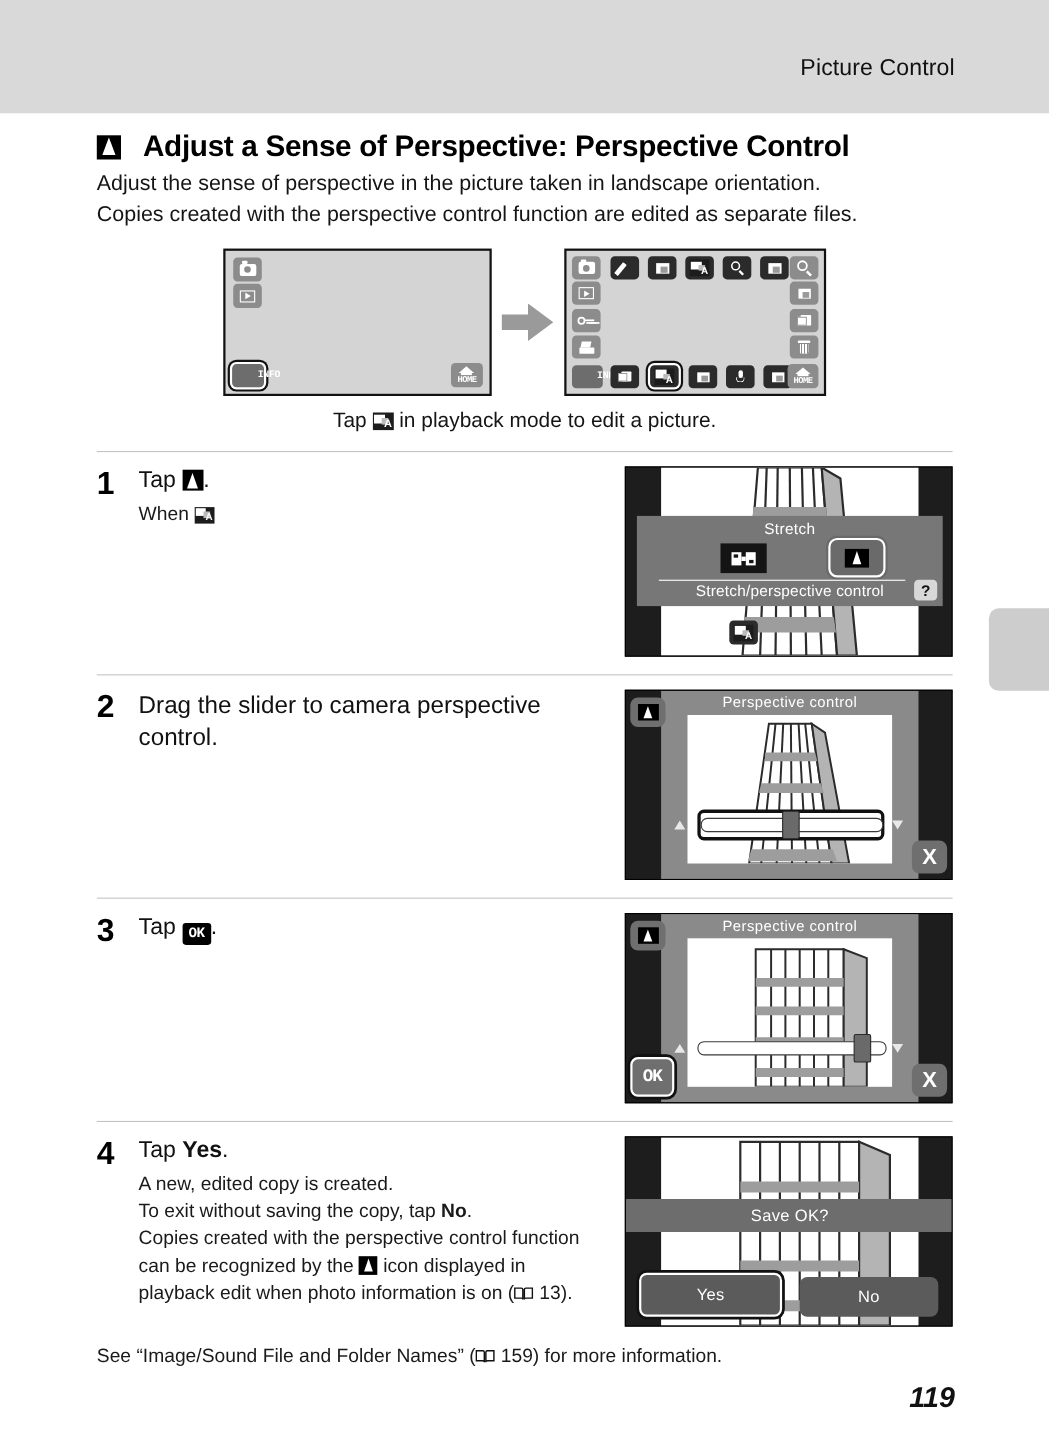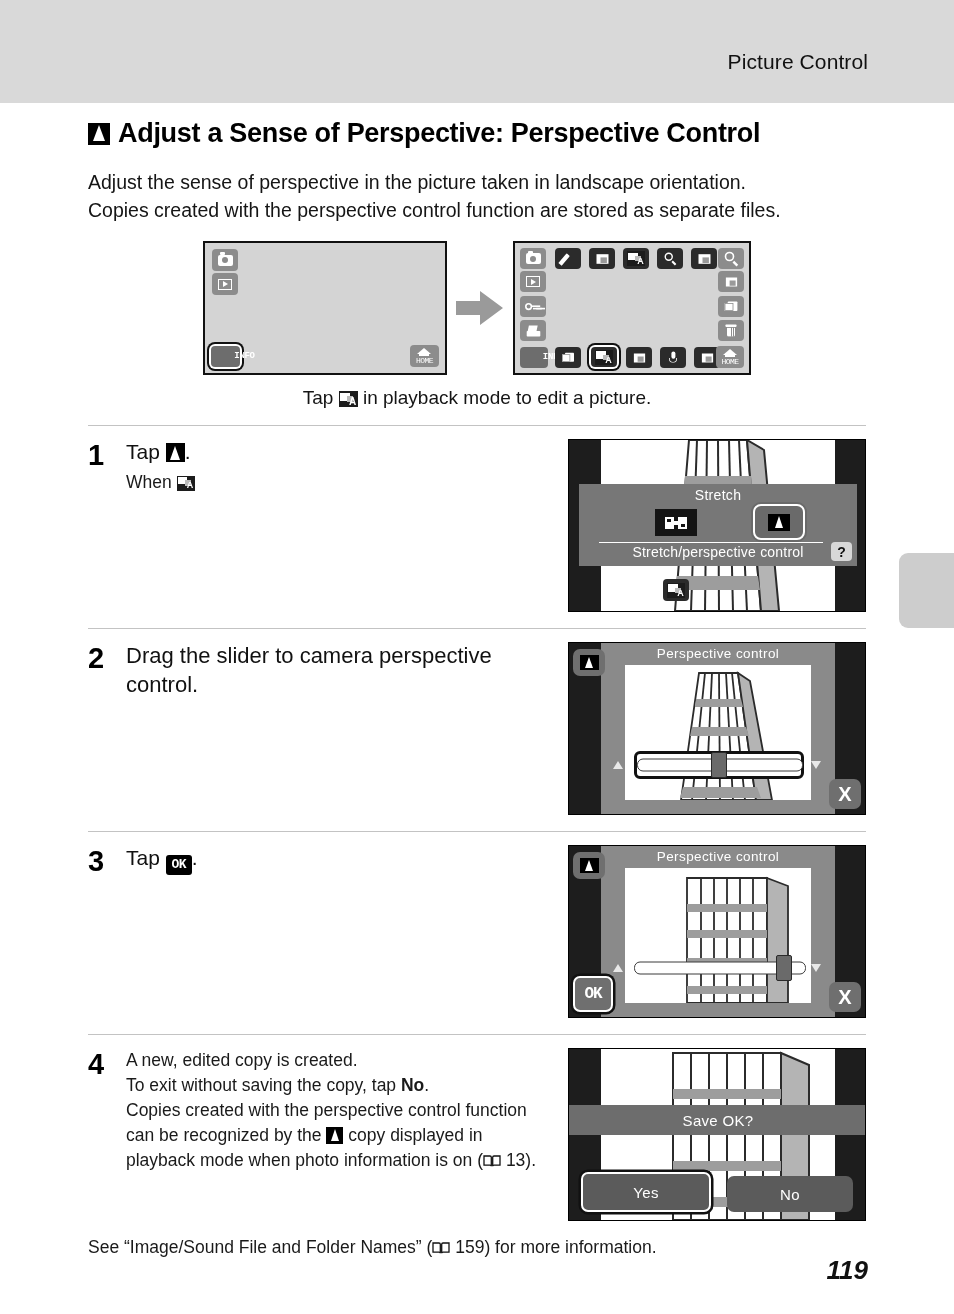--- a/index.html
+++ b/index.html
@@ -74,22 +74,22 @@
     position: absolute;
     left: 88px;
     top: 118px;
     width: 778px;
   }
 
   
   .section-title-row {
     display: flex;
     align-items: center;
-    gap: 8px;
-    margin-bottom: 20px;
+    gap: 20px;
+    margin-bottom: 5px;
   }
   .section-title-text {
     font-size: 27px;
     font-weight: bold;
     letter-spacing: -0.3px;
     color: #000;
     white-space: nowrap;
   }
   .section-intro {
     font-size: 19.5px;
@@ -328,21 +328,21 @@
     width: 0; height: 0;
     border-left: 7px solid transparent;
     border-right: 7px solid transparent;
     border-bottom: 6px solid #fff;
     position: relative;
   }
   .g-home .base {
     width: 10px; height: 3px; background: #fff; margin-top: -0.5px;
   }
   .g-home .txt {
-    color:#fff; font-family:"Liberation Mono", monospace; font-weight:normal;
+    color:#fff; font-family:"Liberation Mono", monospace; font-weight:bold;
     font-size: 8px; margin-top: 1px; letter-spacing: -0.5px; text-align: center;
   }
   
   .g-mag { position: relative; width: 17px; height: 17px; }
   .g-mag::before {
     content:""; position:absolute; left:0; top:0;
     width:12px; height:12px; border:2.2px solid #fff; border-radius:50%;
     box-sizing:border-box;
   }
   .g-mag::after {
@@ -655,21 +655,21 @@
 <div class="page-number">119</div>
 
 <div class="content">
 
   <div class="section-title-row">
     <span class="ico-persp" style="width:22px;height:22px;font-size:22px;"></span>
     <span class="section-title-text">Adjust a Sense of Perspective: Perspective Control</span>
   </div>
   <div class="section-intro">
     <div>Adjust the sense of perspective in the picture taken in landscape orientation.</div>
-    <div>Copies created with the perspective control function are stored as separate files.</div>
+    <div>Copies created with the perspective control function are edited as separate files.</div>
   </div>
 
   <div class="flow-row">
 
     <div class="cam-screen screen-a">
       <div class="chip" style="left:7px;top:6px;width:26px;height:22px;">
           <span class="g-cam"></span>
         </div>
       <div class="chip" style="left:7px;top:30px;width:26px;height:22px;">
           <span class="g-play"></span>
@@ -929,30 +929,34 @@
         </div>
         <div class="dbtn" style="right:4px;bottom:5px;width:32px;height:30px;font-size:20px;font-weight:bold;">X</div>
       </div>
     </div>
   </div>
 
   <hr class="hr">
   <div class="step">
     <div class="step-num">4</div>
     <div class="step-body">
+      <div class="step-head">
+        <span>Tap</span>
+        <span class="b">Yes</span><span>.</span>
+      </div>
       <div class="step-desc">
         <div>A new, edited copy is created.</div>
         <div>
           <span>To exit without saving the copy, tap</span>
           <span class="b">No</span><span>.</span>
         </div>
         <div>
           <span>Copies created with the perspective control function can be recognized by the</span>
           <span class="ico-persp" style="width:17px;height:17px;font-size:17px;"></span>
-          <span>copy displayed in playback mode when photo information is on (</span><span class="ico-book"><svg width="18" height="14" viewBox="0 0 18 14">
+          <span>icon displayed in playback edit when photo information is on (</span><span class="ico-book"><svg width="18" height="14" viewBox="0 0 18 14">
                 <path d="M1 2 h6 q1.3 0 1.3 1.3 v9 q0-1.2-1.3-1.2 H1 Z M17 2 h-6 q-1.3 0-1.3 1.3 v9 q0-1.2 1.3-1.2 H17 Z" fill="none" stroke="#111" stroke-width="1.3"></path>
               </svg></span> <span>13</span><span>).</span>
         </div>
       </div>
     </div>
     <div class="step-shot">
       <div class="dev">
         <div class="dev-inner">
           <svg class="bld" viewBox="0 0 234 171" preserveAspectRatio="none" aria-hidden="true">
             <polygon points="72,4 180,4 180,171 72,171" fill="#fff" stroke="#2b2b2b" stroke-width="2"></polygon>

